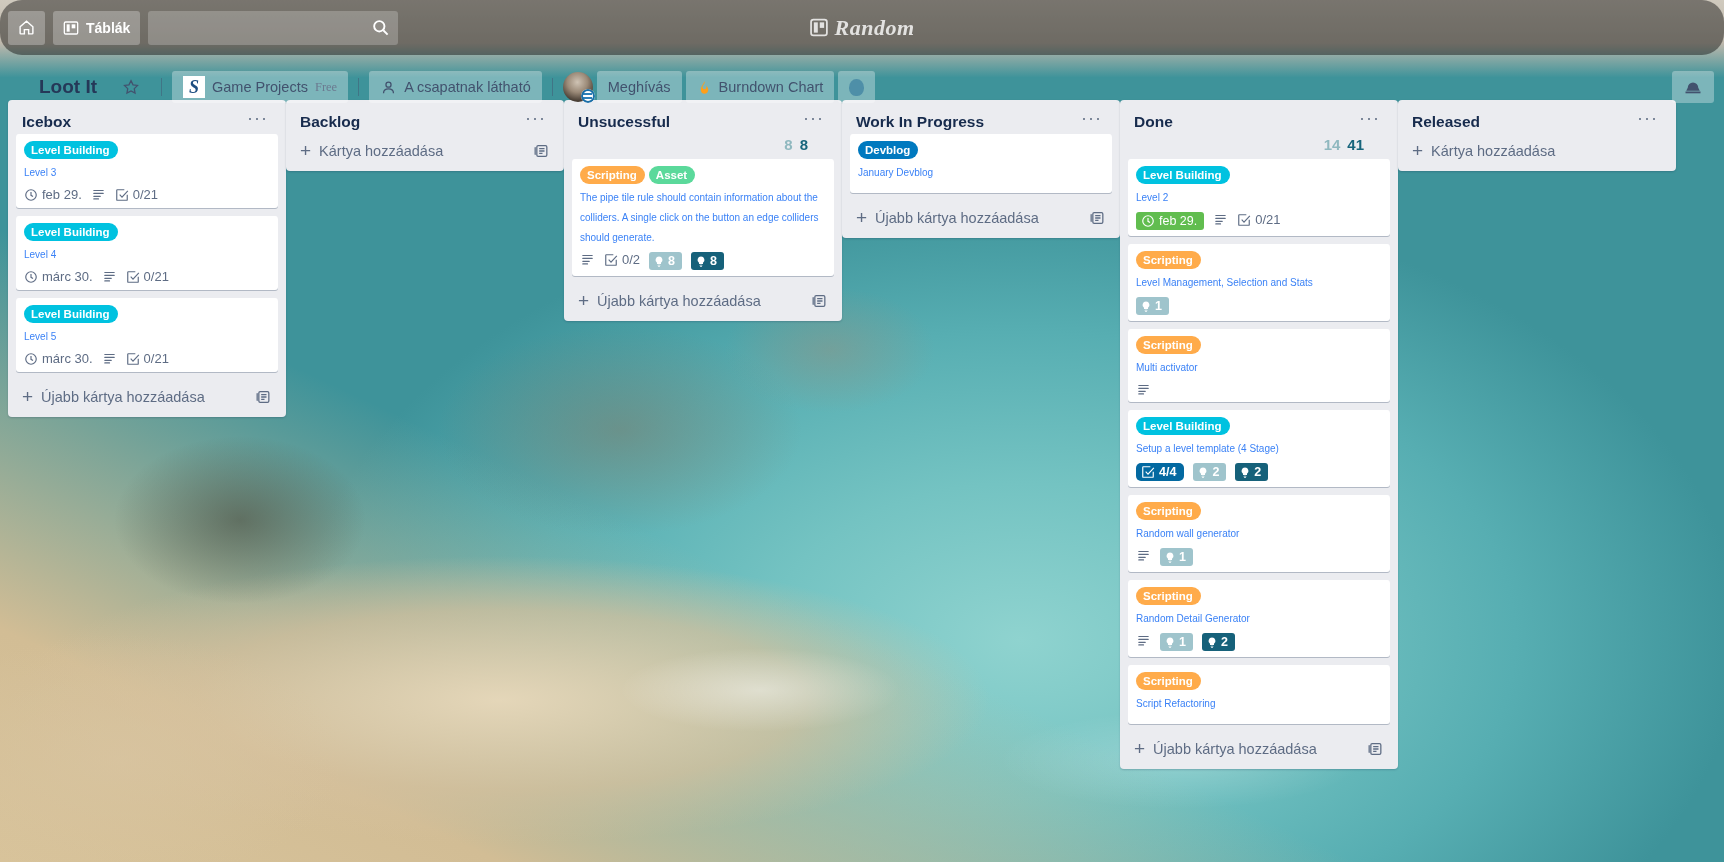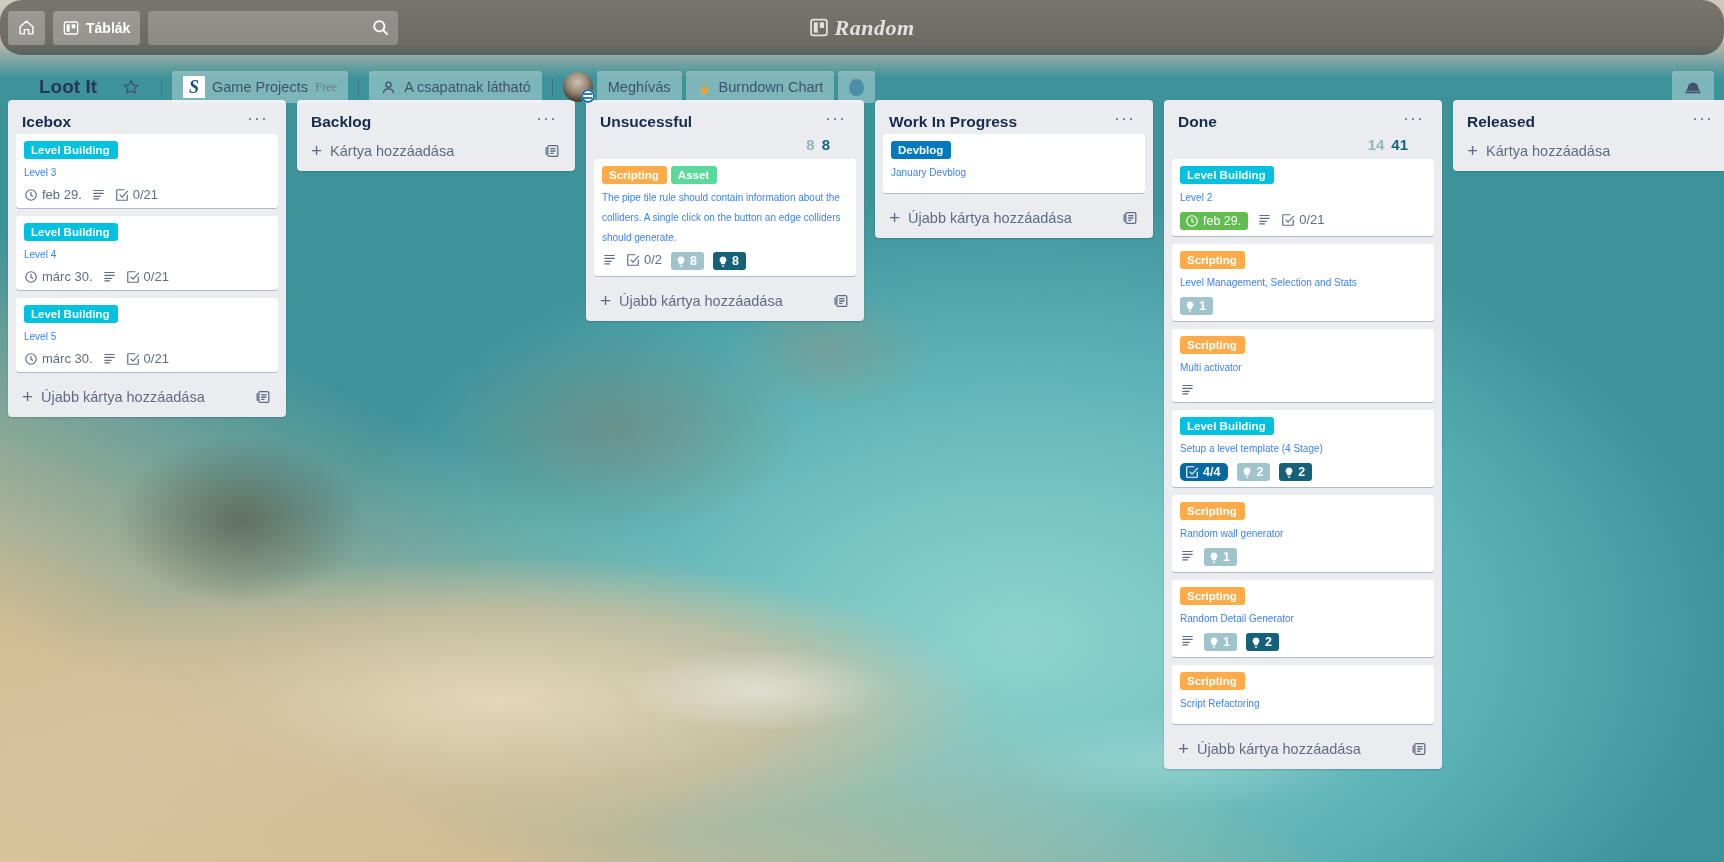--- a/index.html
+++ b/index.html
@@ -137,21 +137,20 @@
     box-shadow: inset 0 0 0 2px #1b6fa8;
     background-image: linear-gradient(#2d7fb8 0 2px, transparent 2px 4px, #2d7fb8 4px 6px);
     background-size: 9px 6px; background-repeat: no-repeat; background-position: 2.5px 4px;
   }
   .blue-dot { width: 15px; height: 17px; background: #4e8fa8; border-radius: 50% 50% 45% 45%; }
 
   
   .board {
     position: absolute; top: 95px; left: 0; right: 0; bottom: 0;
     display: flex; align-items: flex-start;
-    gap: 11px;
     padding: 5px 0 0 8px;
     z-index: 10;
   }
   .list {
     width: 278px; flex: none;
     background: #ebecf0;
     border-radius: 4px;
     padding: 8px;
     max-height: 762px;
     display: flex; flex-direction: column;
@@ -183,21 +182,21 @@
   .card {
     background: #fff;
     border-radius: 3px;
     box-shadow: 0 1px 0 rgba(9,30,66,0.25);
     padding: 7px 8px 6px 8px;
     margin-bottom: 8px;
     cursor: pointer;
   }
   .labels { display: flex; flex-wrap: wrap; gap: 4px; margin-bottom: 4px; }
   .label {
-    border-radius: 3px;
+    border-radius: 9px;
     color: #fff; font-size: 11.5px; font-weight: bold;
     padding: 3px 8px 3px 7px;
     line-height: 12px;
   }
   .card-title { color: #3b82f6; font-size: 10px; line-height: 20px; margin-bottom: 4px; }
   .badges { display: flex; align-items: flex-start; gap: 9px; flex-wrap: wrap; color: #5e6c84; font-size: 13px; }
   .badge { display: flex; align-items: center; gap: 4px; }
   .badge-due {
     background: #61bd4f; color: #fff; border-radius: 3px;
     padding: 2px 7px 2px 5px; font-size: 12.5px; font-weight: normal;

